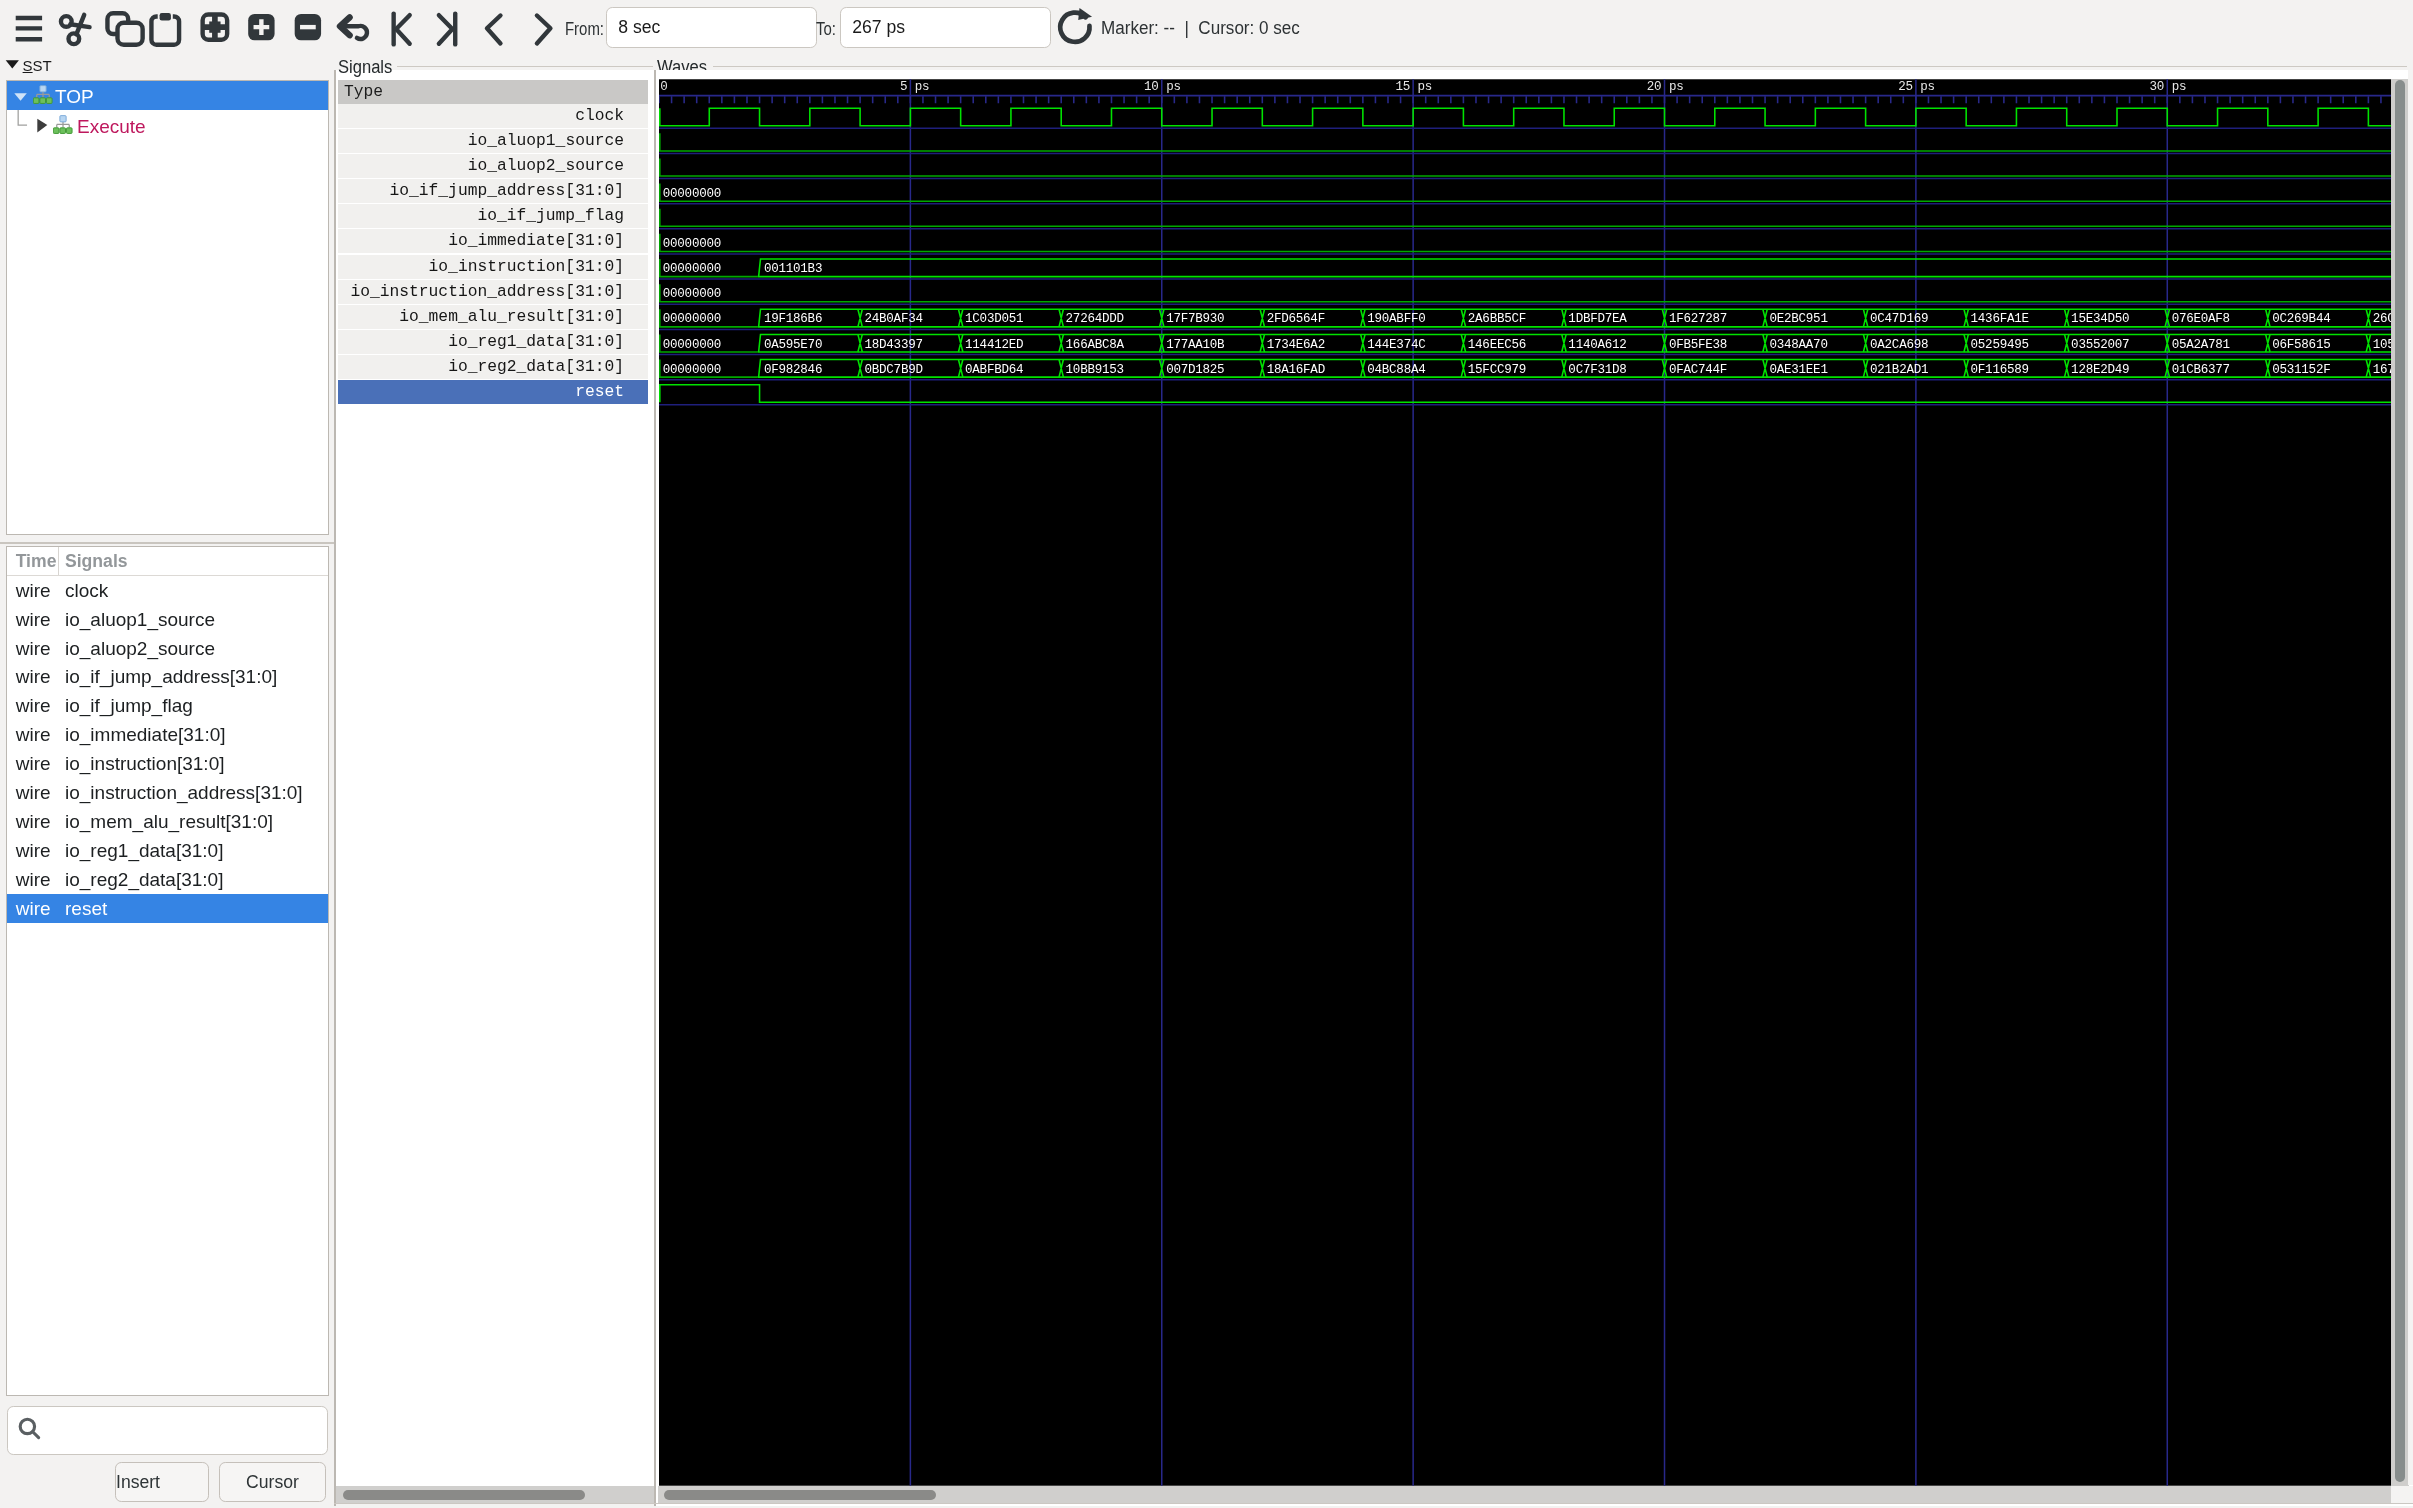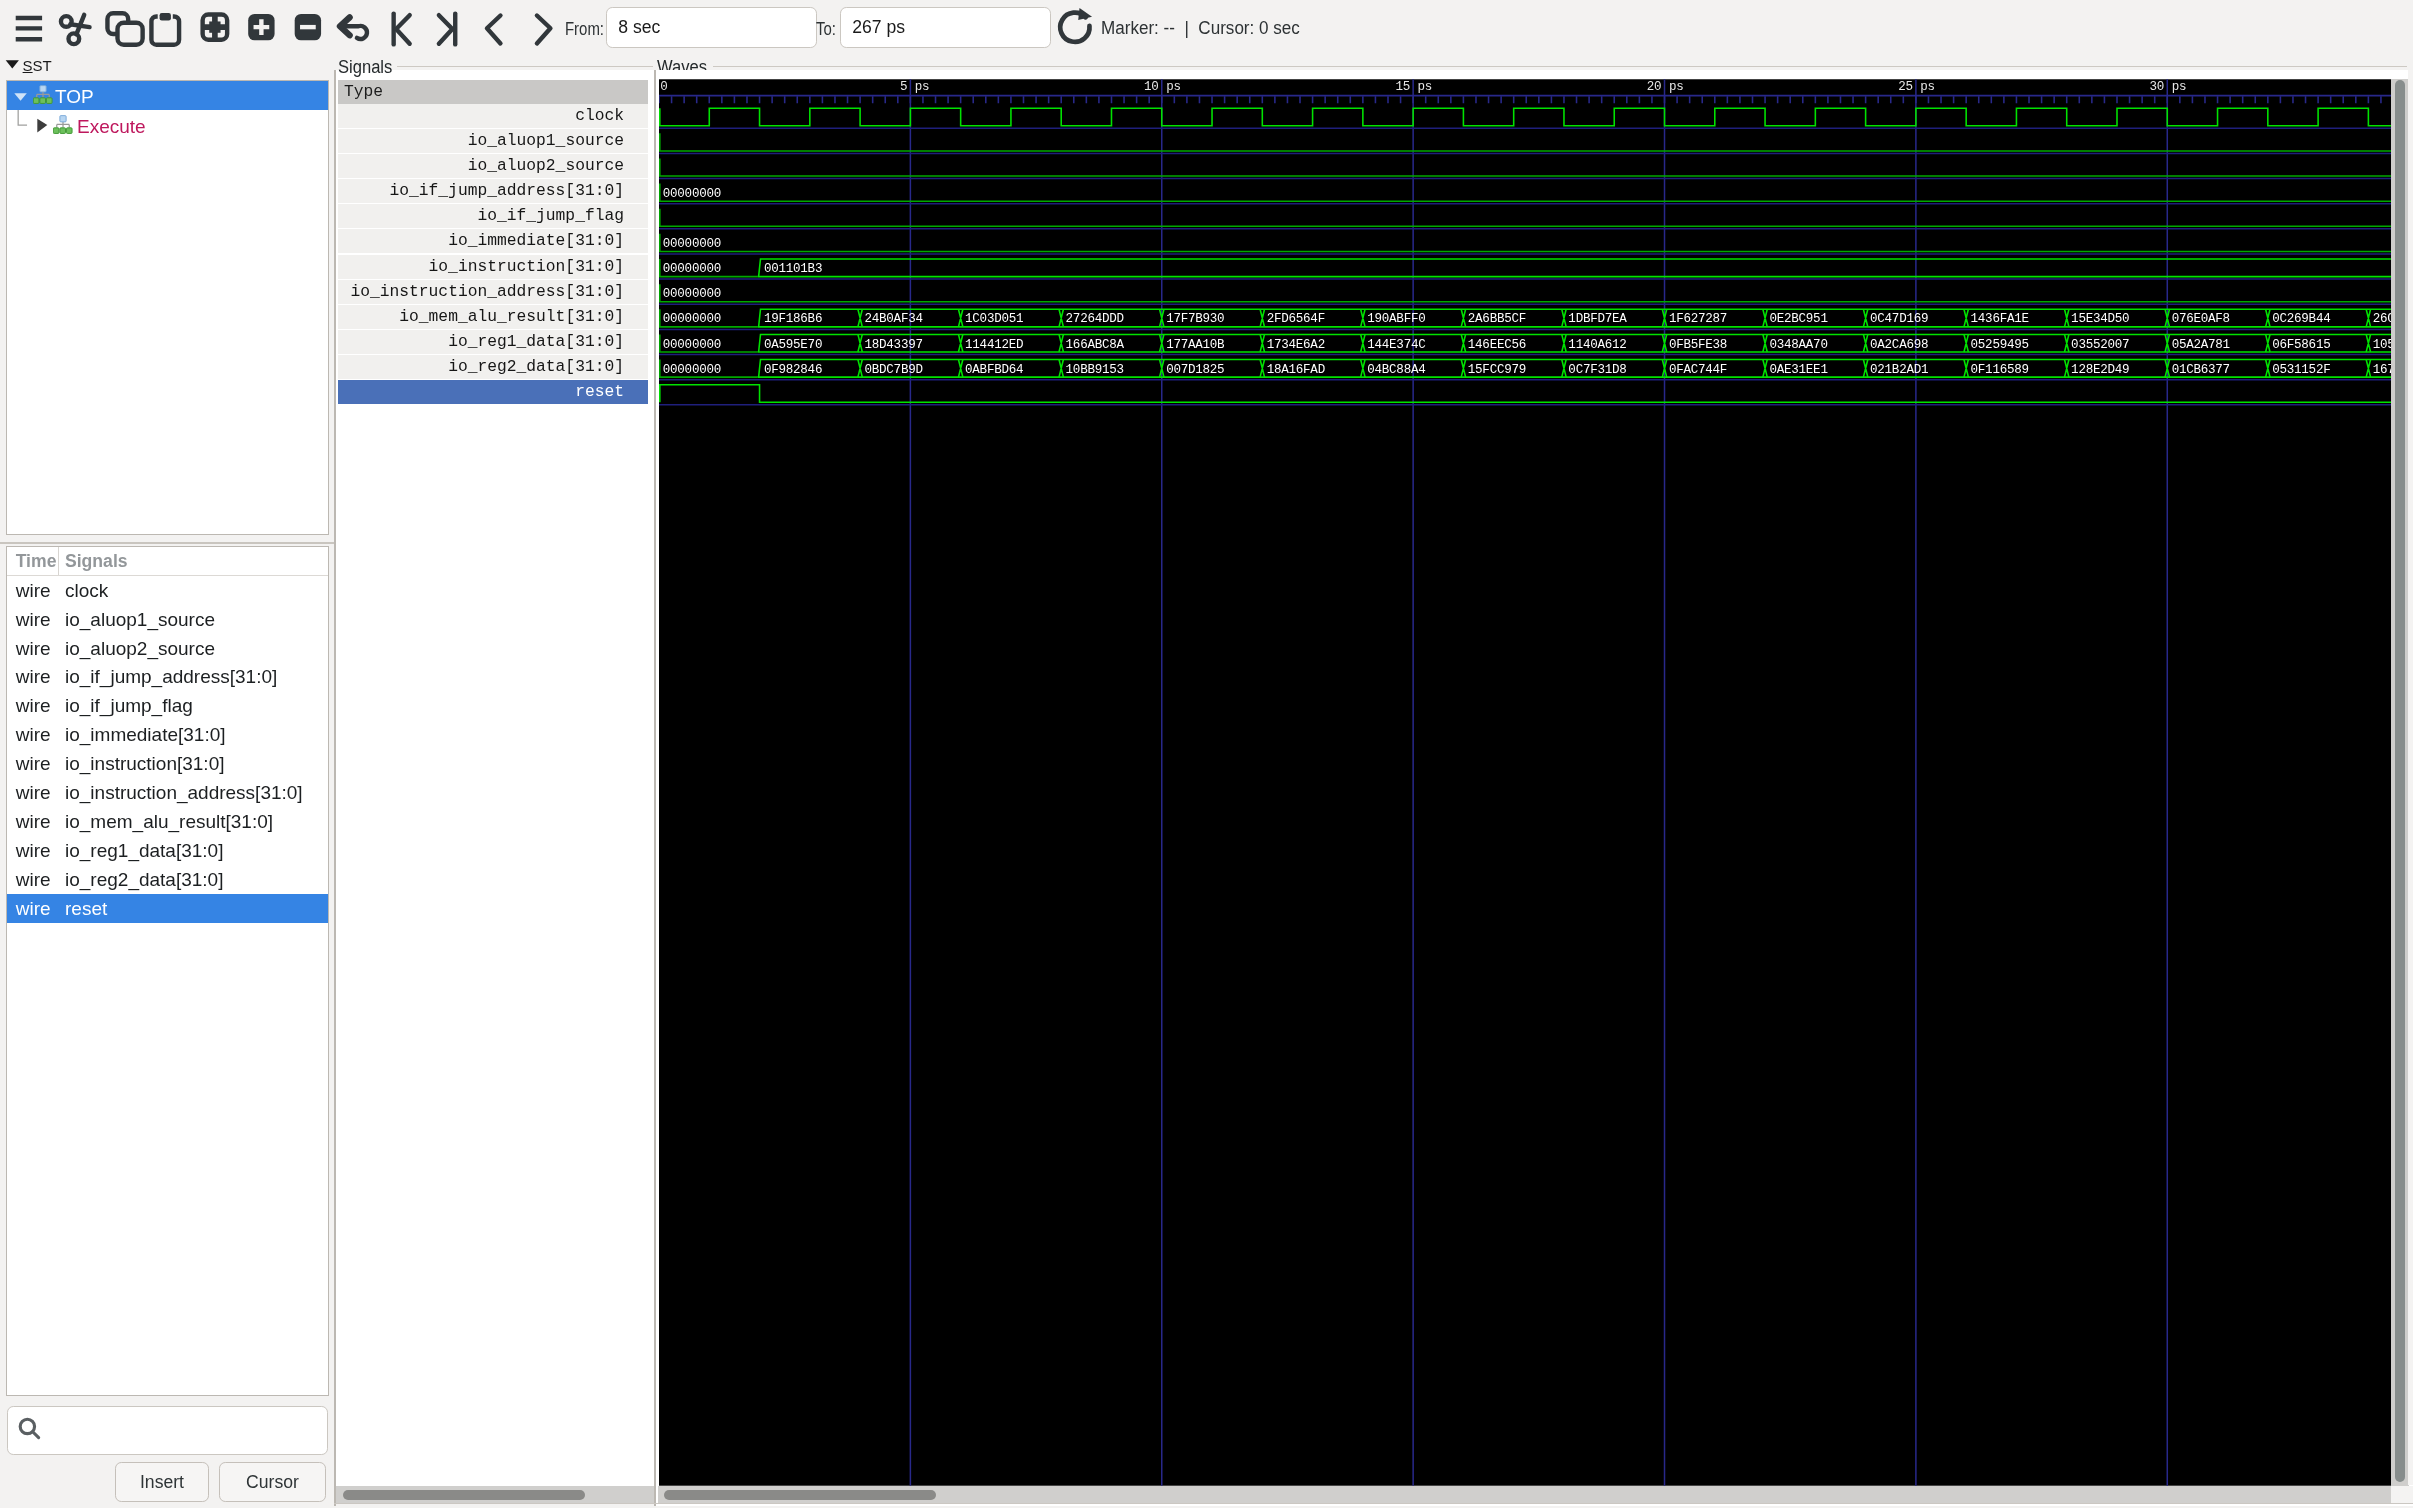--- a/index.html
+++ b/index.html
@@ -120,21 +120,21 @@
 <div class="abs" style="left:15.7px;top:894px;height:29px;line-height:29px;font-size:19px;color:#fff">wire</div>
 <div class="abs" style="left:65px;top:894px;height:29px;line-height:29px;font-size:19px;color:#fff">reset</div>
 <div class="abs" style="left:7px;top:1406px;width:321px;height:49px;background:#fff;border:1.3px solid #cbc7c1;border-radius:6.3px"></div>
 <svg class="abs" style="left:17.6px;top:1417px" width="25" height="26.4" viewBox="0 0 40 42">
     <g stroke="#5a5f62" stroke-width="5" fill="none" stroke-linecap="round">
       <circle cx="15" cy="15" r="11.5"></circle>
       <path d="M23.5 23.5 33 33"></path>
     </g>
   </svg>
 <div class="abs" style="left:7.5px;top:1515px;width:98px;height:24px;background:#f9a8d4;border:1.3px solid #c5c0ba;border-radius:6.3px;text-align:center;line-height:38px;font-size:17.6px;color:#2e3436">Append</div>
-<div class="abs" style="left:115px;top:1462px;width:94px;height:40px;background:#f6f5f4;border:1.3px solid #c5c0ba;border-radius:6.3px;text-align:center;line-height:38px;font-size:17.6px;color:#2e3436">Insert</div>
+<div class="abs" style="left:115px;top:1462px;width:94px;height:40px;background:#f6f5f4;border:1.3px solid #c5c0ba;border-radius:6.3px;text-align:left;line-height:38px;font-size:17.6px;color:#2e3436">Insert</div>
 <div class="abs" style="left:219px;top:1462px;width:107px;height:40px;background:#f6f5f4;border:1.3px solid #c5c0ba;border-radius:6.3px;text-align:center;line-height:38px;font-size:17.6px;color:#2e3436">Cursor</div>
 <div class="abs" style="left:334px;top:70px;width:1.6px;height:1436px;background:#bcb8b2"></div>
 <div class="abs" style="left:654px;top:70px;width:1.6px;height:1436px;background:#bcb8b2"></div>
 <div class="abs" style="left:650px;top:75px;width:0.9px;height:1410px;background:#d7d3cf"></div>
 <div class="abs" style="left:336px;top:70px;width:318px;height:1416px;background:#fff"></div>
 <div class="abs" style="left:338px;top:57px;font-size:18px;color:#24292b;transform:scaleX(.92);transform-origin:left center">Signals</div>
 <div class="abs" style="left:397px;top:66px;width:256px;height:1.3px;background:#cdc9c3"></div>
 <div class="abs" style="left:338px;top:80px;width:310px;height:24px;background:#c9c8c6"></div>
 <div class="abs mono" style="left:344px;top:80px;height:24px;line-height:24px;font-size:16.3px;color:#1c1c1c">Type</div>
 <div class="abs" style="left:338px;top:104px;width:310px;height:24px;background:#f1f0ee"></div>

